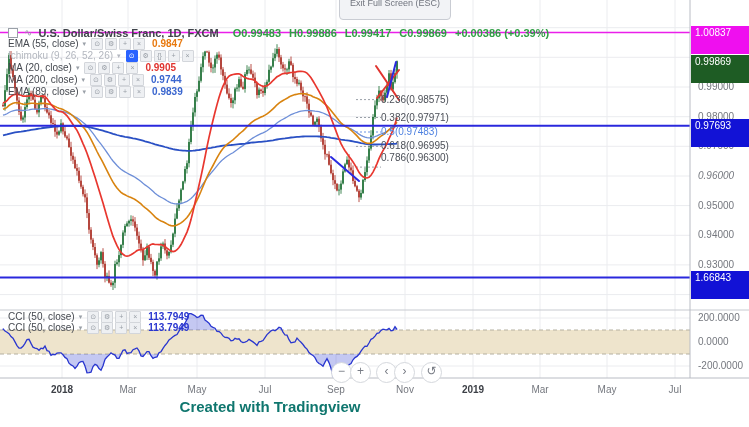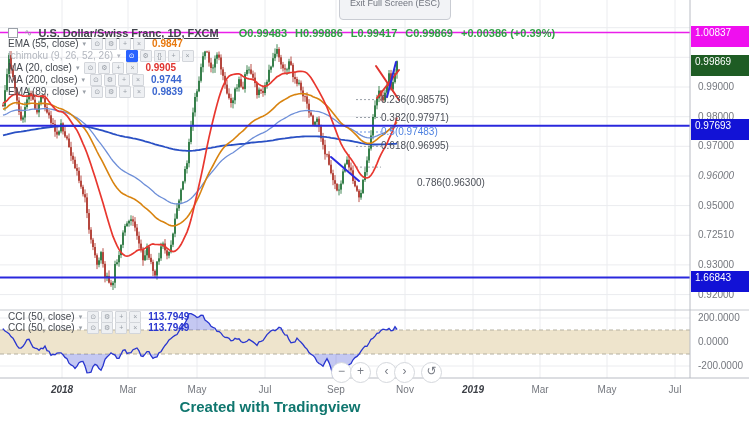--- a/index.html
+++ b/index.html
@@ -3,39 +3,39 @@
 <meta charset="utf-8">
 <style>
   html,body{margin:0;padding:0;background:#fff;}
   #stage{position:relative;width:749px;height:427px;overflow:hidden;background:#fff;
          font-family:"Liberation Sans",sans-serif;-webkit-font-smoothing:antialiased;}
   #chart-svg{position:absolute;left:0;top:0;z-index:1;}
   #exit-btn{position:absolute;left:339px;top:-7px;height:19px;padding:4px 10px 2px;z-index:6;
             background:#f2f3f6;border:1px solid #c9ccd3;border-radius:4px;font-size:9px;color:#70747e;}
   #header{position:absolute;left:8px;top:27px;z-index:5;display:flex;align-items:center;gap:6px;
           font-size:11px;white-space:nowrap;}
-  #header .title{color:#3f434a;font-weight:700;margin-right:14px;text-decoration:underline;}
+  #header .title{color:#3f434a;font-weight:700;margin-right:8px;}
   #header .ohlc{color:#2f9e44;font-weight:600;margin-right:2px;}
   .hbox{display:inline-block;width:8px;height:8px;border:1px solid #9aa0a8;background:#fff;}
   .hglyph{color:#9aa0a8;font-size:10px;line-height:10px;}
   .lrow{position:absolute;left:8px;z-index:5;display:flex;align-items:center;font-size:10px;height:11px;white-space:nowrap;}
   .lrow .lbl{color:#44484f;}
   .lrow .caret{color:#9aa0a8;font-size:7px;margin:0 3px 0 4px;}
   .lrow.muted .lbl,.lrow.muted .caret{color:#b3b7bf;}
   .ibox{display:inline-block;width:10px;height:10px;line-height:10px;text-align:center;font-size:7px;
         background:#eef0f3;border:1px solid #d3d6db;border-radius:1px;color:#979da5;margin-left:2px;}
   .ibox.active{background:#2962ff;border-color:#2962ff;color:#fff;}
   .lrow .val{margin-left:7px;font-weight:700;}
   .fib{position:absolute;z-index:4;font-size:10px;color:#4c5058;white-space:nowrap;}
   .fib.blue{color:#4f82e0;}
   .ptick,.ctick{position:absolute;left:698px;z-index:3;font-size:10px;color:#75787f;}
-  .plabel{position:absolute;left:691px;width:54px;height:21px;line-height:13px;z-index:4;
+  .plabel{position:absolute;left:691px;width:54px;height:28px;line-height:13px;z-index:4;
           color:#fff;font-size:10px;padding-left:4px;}
   .tlabel{position:absolute;top:384px;z-index:3;font-size:10px;color:#75787f;transform:translateX(-50%);}
-  .tlabel.bold{color:#3d4047;font-weight:700;font-style:italic;}
+  .tlabel.bold{color:#3d4047;font-weight:700;}
   .ctrl{position:absolute;top:362px;width:19px;height:19px;z-index:6;border-radius:50%;background:#fff;
         border:1px solid #d5d8dd;color:#787c85;font-size:12px;line-height:17px;text-align:center;}
   #watermark{position:absolute;left:0;top:398px;width:540px;z-index:5;text-align:center;
              font-weight:700;font-size:15px;color:#0f766e;}
 </style>
 </head>
 <body>
 
 <div id="stage">
   <svg id="chart-svg" width="749" height="427">
@@ -672,29 +672,29 @@
         <span class="ibox">+</span>
         <span class="ibox">×</span>
         <span class="val" style="color: rgb(41, 54, 207);">113.7949</span>
       </div>
     </div>
   <div id="fib-labels">
       <div class="fib" style="left: 381px; top: 94px;">0.236(0.98575)</div>
       <div class="fib" style="left: 381px; top: 112px;">0.382(0.97971)</div>
       <div class="fib blue" style="left: 381px; top: 126px;">0.5(0.97483)</div>
       <div class="fib" style="left: 381px; top: 140px;">0.618(0.96995)</div>
-      <div class="fib" style="left: 381px; top: 177px; padding-left: 36px;">0.786(0.96300)</div>
+      <div class="fib" style="left: 381px; top: 152px;">0.786(0.96300)</div>
     </div>
   <div id="price-axis">
       <div class="ptick" style="top: 81px;">0.99000</div>
       <div class="ptick" style="top: 111px;">0.98000</div>
       <div class="ptick" style="top: 140px;">0.97000</div>
       <div class="ptick" style="top: 170px; font-style: italic;">0.96000</div>
       <div class="ptick" style="top: 200px;">0.95000</div>
-      <div class="ptick" style="top: 229px;">0.72510</div>
+      <div class="ptick" style="top: 229px;">0.94000</div>
       <div class="ptick" style="top: 259px;">0.93000</div>
       <div class="ptick" style="top: 289px;">0.92000</div>
       <div class="plabel" style="top: 26px; background: rgb(239, 15, 239);">1.00837</div>
       <div class="plabel" style="top: 55px; background: rgb(30, 92, 36);">0.99869</div>
       <div class="plabel" style="top: 119px; background: rgb(18, 18, 214);">0.97693</div>
       <div class="plabel" style="top: 271px; background: rgb(18, 18, 214);">1.66843</div>
     </div>
   <div id="cci-axis">
       <div class="ctick" style="top: 312px;">200.0000</div>
       <div class="ctick" style="top: 336px;">0.0000</div>

